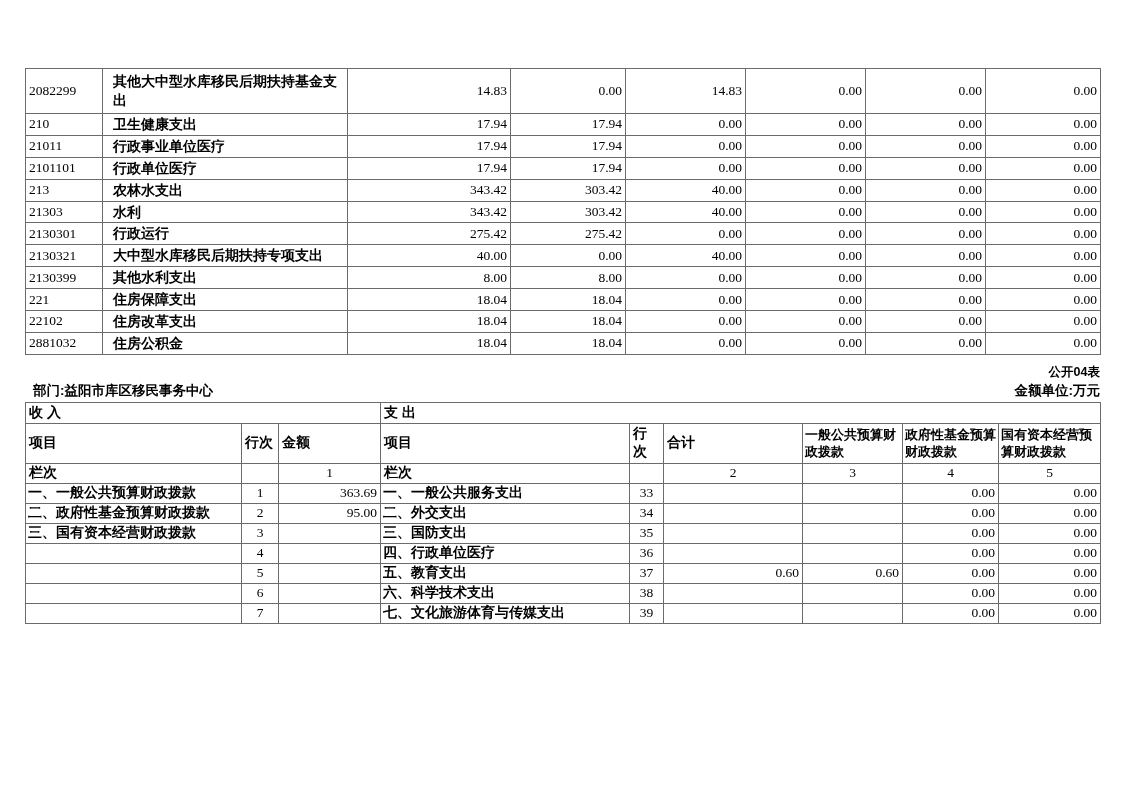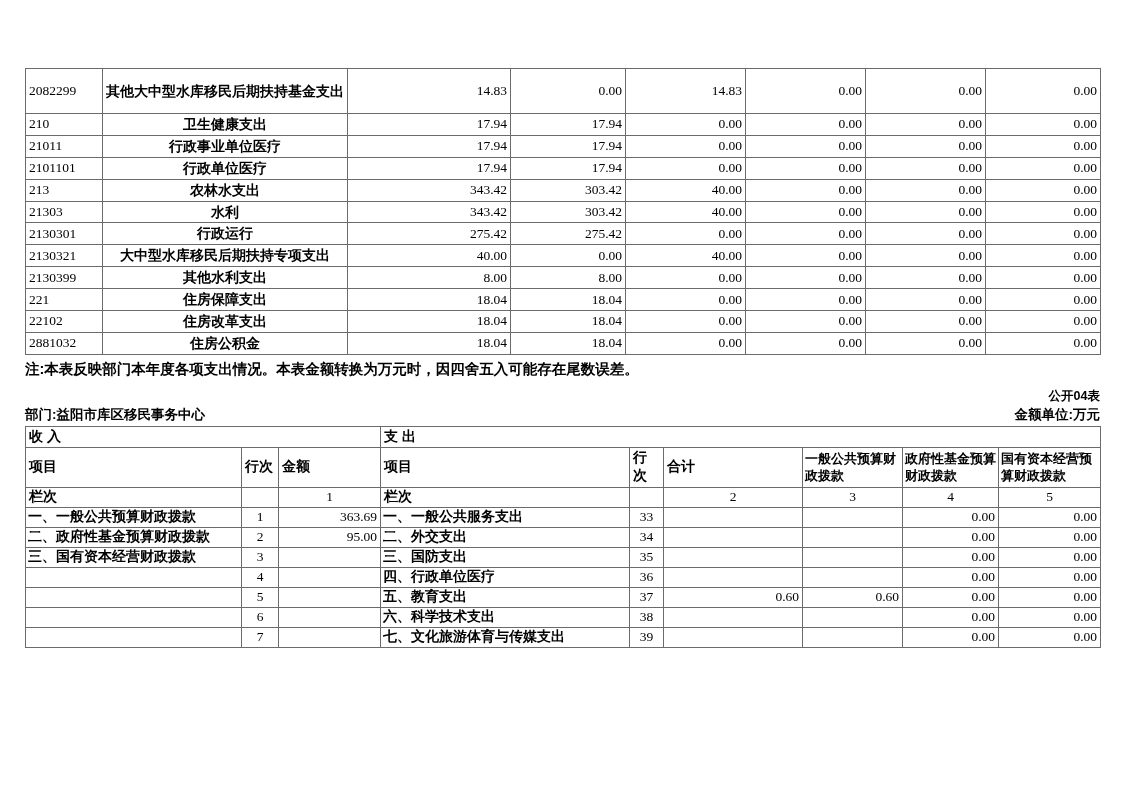--- a/index.html
+++ b/index.html
@@ -14,41 +14,41 @@
     border:1px solid #6b6b6b; overflow:hidden; vertical-align:middle;
     padding:0 3px; box-sizing:border-box;
   }
 
   
   .t1 td { height:20px; }
   .t1 tr.tall td { height:45px; }
   .code { font-size:13.5px; text-align:left; }
   .name {
     font-family:"Liberation Sans", sans-serif; font-weight:bold;
-    font-size:14px; line-height:1.35; padding:1px 0; text-align:center;
+    font-size:14px; line-height:1.35; padding:1px 10px; text-align:left;
   }
   .num { text-align:right; font-size:13.5px; font-family:"Liberation Serif", serif; }
 
   
   .note {
     font-family:"Liberation Sans", sans-serif; font-weight:bold;
     font-size:14.5px; margin:5px 0 0 0;
   }
   .title {
     font-family:"Liberation Sans", sans-serif; font-weight:bold;
     font-size:26px; text-align:center; margin:12px 0 0 0; letter-spacing:1px;
   }
   .form-label {
     font-family:"Liberation Sans", sans-serif; font-weight:bold;
     font-size:12.5px; text-align:right; margin-top:9px;
   }
   .meta-row {
     display:flex; justify-content:space-between;
     font-family:"Liberation Sans", sans-serif; font-weight:bold;
-    font-size:13.5px; margin:1px 0 2px 0;gap:48px;
+    font-size:13.5px; margin:1px 0 2px 8px;gap:48px;
   }
 
   
   .t2 td { height:20px; }
   .t2 tr.hdr1 td { height:21px; }
   .t2 tr.hdr2 td { height:40px; }
   .th {
     font-family:"Liberation Sans", sans-serif; font-weight:bold;
     font-size:14px; 
   }
@@ -192,21 +192,20 @@
       <td class="num">18.04</td>
       <td class="num">18.04</td>
       <td class="num">0.00</td>
       <td class="num">0.00</td>
       <td class="num">0.00</td>
       <td class="num">0.00</td>
     </tr>
   </tbody>
     </table>
 
-  <p class="note">注:本表反映部门本年度各项支出情况。本表金额转换为万元时，因四舍五入可能存在尾数误差。</p>
 
 
   <div class="form-label">公开04表</div>
 
   <div class="meta-row">
     <span>部门:益阳市库区移民事务中心</span>
     <span>金额单位:万元</span>
   </div>
 
   <table class="t2">

